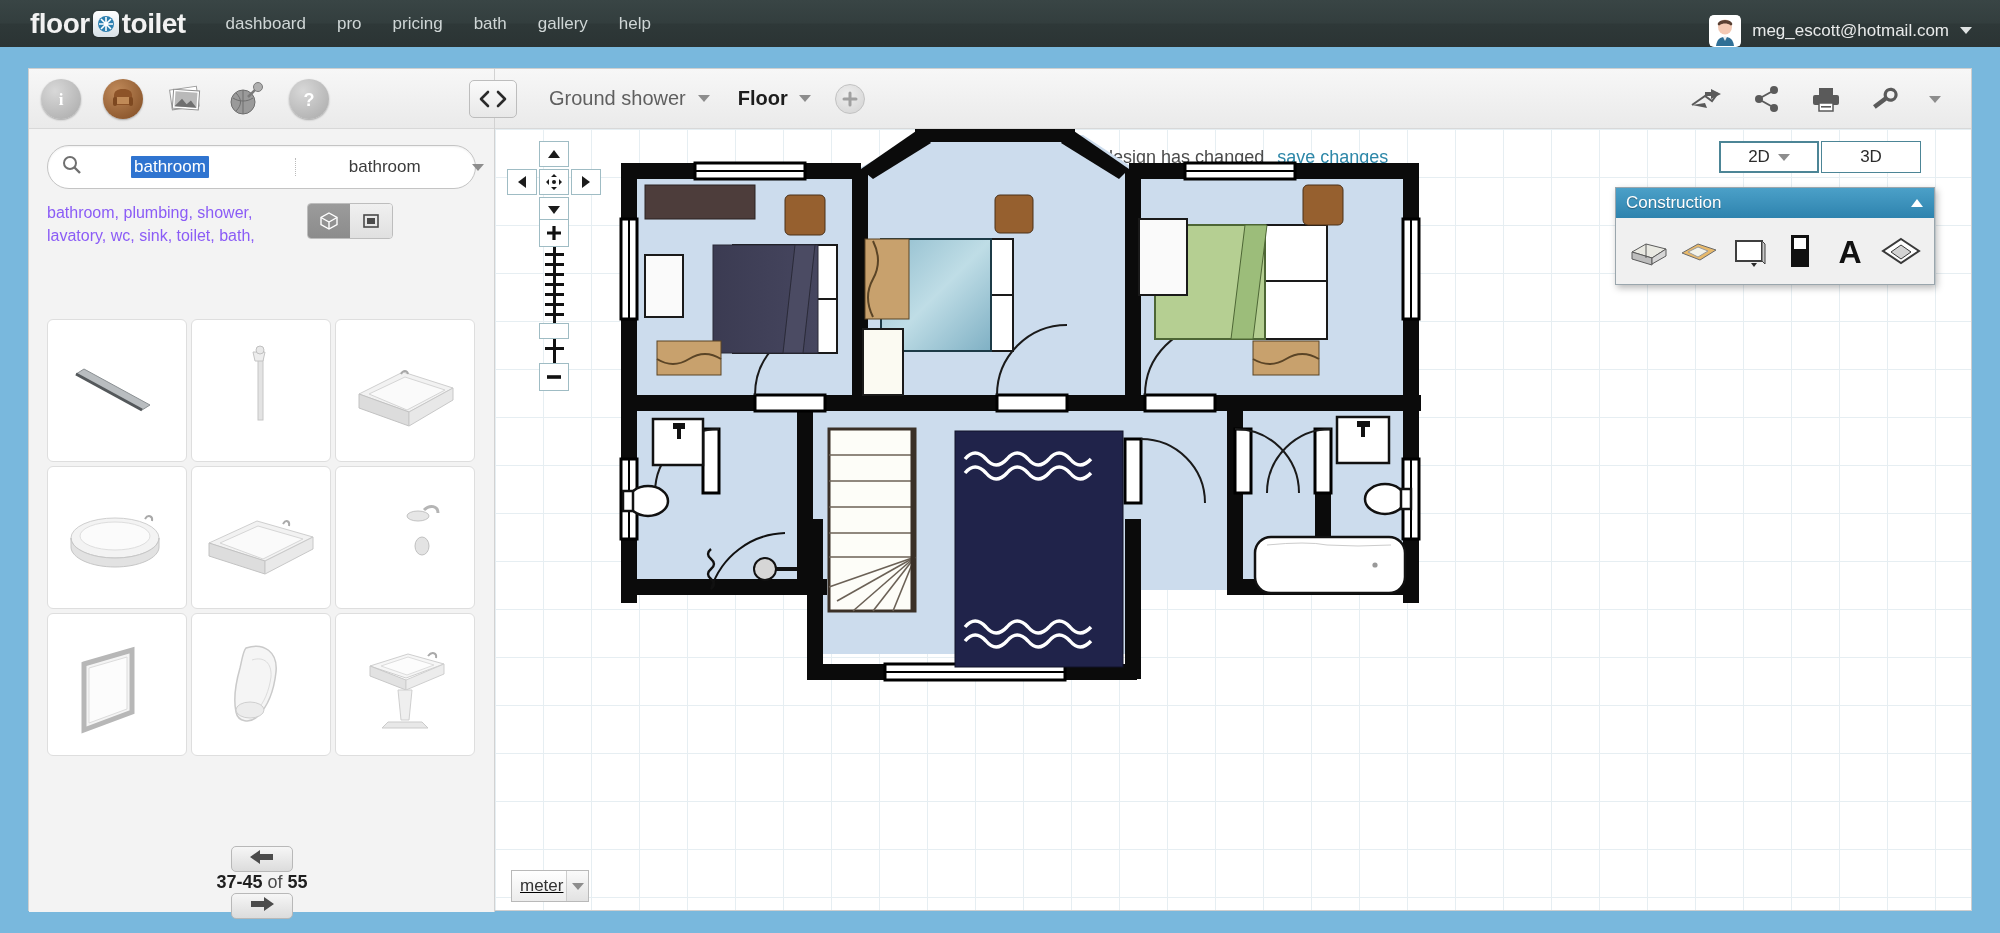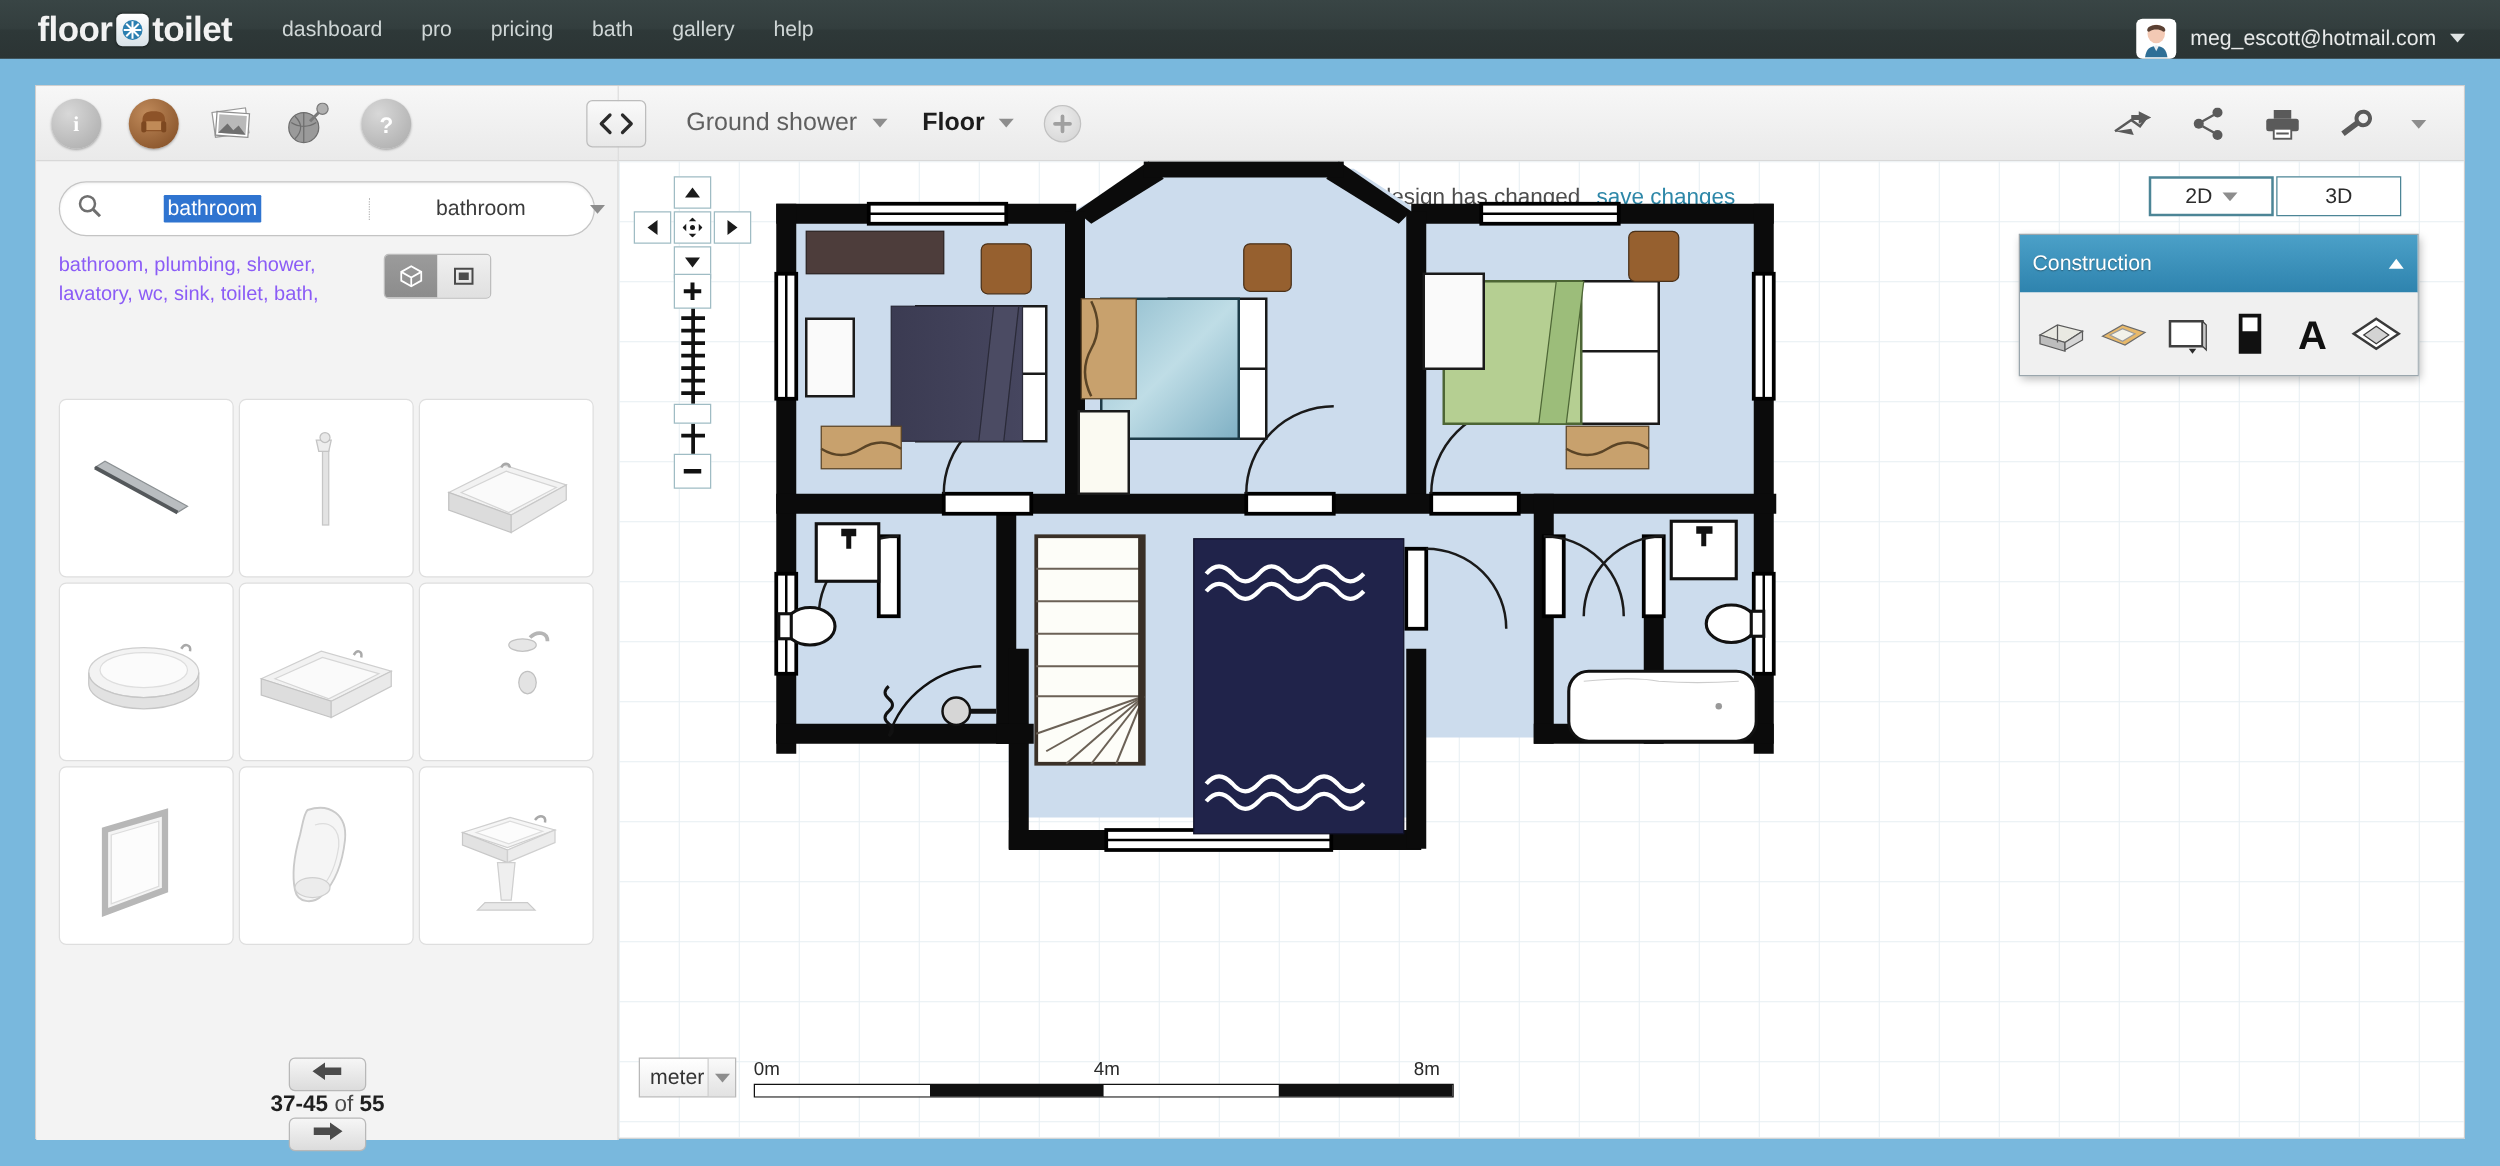--- a/index.html
+++ b/index.html
@@ -164,29 +164,29 @@
   }
   .vbtn.sel{ border-width:2px; }
 
   
   #construction{
     position:absolute; right:36px; top:58px; width:320px;
     background:#f3f3f3; border:1px solid #9aa6ad;
     box-shadow:2px 3px 7px rgba(0,0,0,.28);
   }
   #construction .hdr{
-    height:46px; background:linear-gradient(180deg,#4ba0c8,#2e83ae);
+    height:30px; background:linear-gradient(180deg,#4ba0c8,#2e83ae);
     display:flex;align-items:center;justify-content:space-between; padding:0 10px;text-align:center;
   }
   #construction .hdr span{ color:#fff; font-size:17px; text-shadow:0 1px 1px rgba(0,0,0,.35); }
   #construction .body{ height:66px; display:flex; align-items:center; gap:8px; padding:0 12px; background:#f0f0f0;}
   .ctool{ width:44px;height:44px; display:flex;align-items:center;justify-content:center; cursor:pointer;}
 
   
-  #scalebar{ position:absolute; left:16px; bottom:32px; display:flex; align-items:flex-end; }
+  #scalebar{ position:absolute; left:16px; bottom:8px; display:flex; align-items:flex-end;text-decoration:underline; }
   #unitsel{
     width:78px;height:32px; border:1px solid #b9b9b9; background:linear-gradient(180deg,#fff,#ececec);
     display:flex;align-items:center; font-size:17px; color:#333; padding-left:8px; cursor:pointer;
   }
   #unitsel .ucaret{ margin-left:auto; width:22px;height:30px;border-left:1px solid #cdcdcd;display:flex;align-items:center;justify-content:center;background:linear-gradient(180deg,#fafafa,#e2e2e2);}
   #ruler{ margin-left:14px; position:relative; width:560px; }
   #rulerlabels{ position:relative; height:20px; }
   #rulerlabels span{ position:absolute; font-size:15px; color:#2a2a2a; }
   #rulerbar{ display:flex; height:11px; border:1px solid #111; }
   .seg{ flex:1; }
@@ -854,30 +854,17 @@
         </g>
       </svg>
 
       <div id="scalebar">
         <div id="unitsel">
           <span>meter</span>
           <span class="ucaret">
             <span class="caret-sm" style="margin:0"></span>
           </span>
         </div>
-        <div id="ruler">
-          <div id="rulerlabels">
-            <span style="left:0">0m</span>
-            <span style="left:272px">4m</span>
-            <span style="left:528px">8m</span>
-          </div>
-          <div id="rulerbar">
-            <div class="seg w"></div>
-              <div class="seg b"></div>
-              <div class="seg w"></div>
-              <div class="seg b"></div>
-          </div>
-        </div>
       </div>
 
     </div>
   </div>
 </div>
 
 </body></html>

